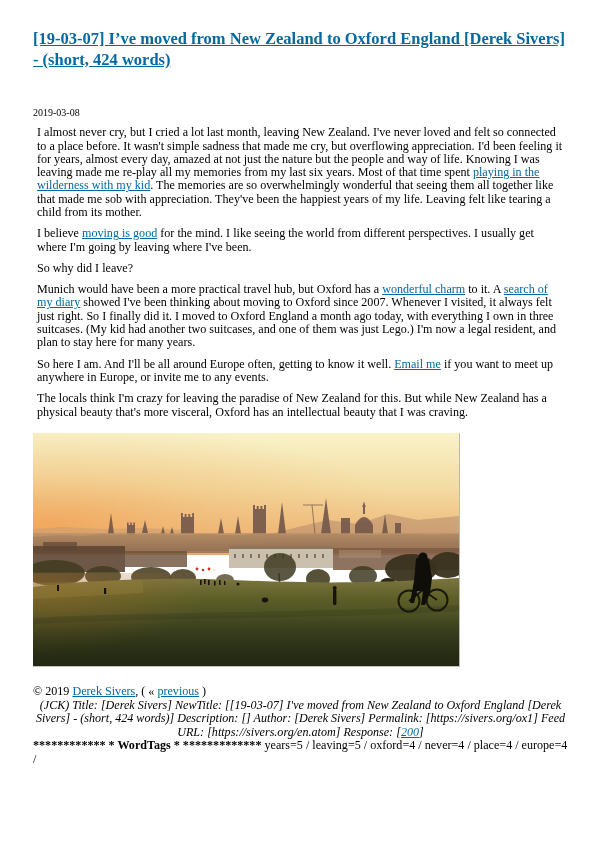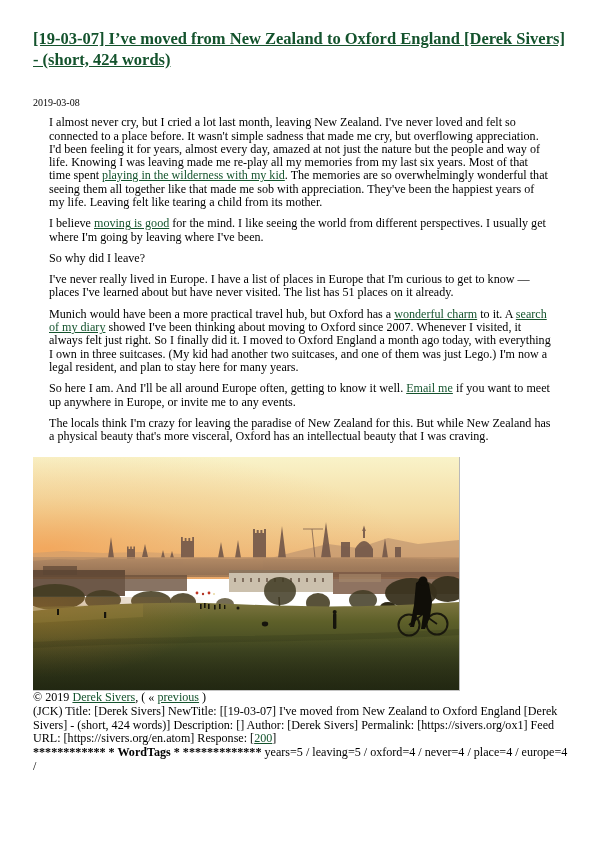--- a/index.html
+++ b/index.html
@@ -1,43 +1,42 @@
 <!DOCTYPE html>
 <html><head>
 <meta charset="utf-8">
 <style>
   html,body{margin:0;padding:0;background:#ffffff;}
   body{width:600px;height:849px;overflow:hidden;font-family:"Liberation Serif",serif;color:#000;}
   .page{padding:28px 32px 0 33px;width:535px;box-sizing:content-box;}
-  a.lnk, a.title{color:#14532d;text-decoration:underline;cursor:pointer;}
+  a.lnk, a.title{color:#0369a1;text-decoration:underline;cursor:pointer;}
   .title{display:block;font-size:16.5px;font-weight:bold;line-height:1.28;}
-  .date{font-size:10px;margin-top:27px;}
+  .date{font-size:10px;margin-top:37px;}
   .body{margin-top:8px;}
-  .body p{font-size:12.1px;line-height:1.1;margin:8px 16px;}
+  .body p{font-size:12.1px;line-height:1.1;margin:8px 4px;}
   .photo-wrap{margin-top:14px;width:426px;height:233px;line-height:0;
     border-right:1px solid #b9b9b9;border-bottom:1px solid #c4c4c4;}
-  .footer{margin-top:0;font-size:12.1px;line-height:1.13;}
-  .meta{}
+  .footer{margin-top:18px;font-size:12.1px;line-height:1.13;}
+  .meta{font-style:italic;text-align:center;}
   .wordtags{}
   .wt-stars{font-weight:bold;}
 </style>
 </head>
 <body>
 
 <div class="page">
 
   <a class="title" href="#">[19-03-07] I’ve moved from New Zealand to Oxford England [Derek Sivers] - (short, 424 words)</a>
 
   <div class="date">2019-03-08</div>
 
   <div class="body">
     <p><span>I almost never cry, but I cried a lot last month, leaving New Zealand. I've never loved and felt so connected to a place before. It wasn't simple sadness that made me cry, but overflowing appreciation. I'd been feeling it for years, almost every day, amazed at not just the nature but the people and way of life. Knowing I was leaving made me re-play all my memories from my last six years. Most of that time spent </span><a href="#" class="lnk">playing in the wilderness with my kid</a><span>. The memories are so overwhelmingly wonderful that seeing them all together like that made me sob with appreciation. They've been the happiest years of my life. Leaving felt like tearing a child from its mother.</span></p>
     <p><span>I believe </span><a href="#" class="lnk">moving is good</a><span> for the mind. I like seeing the world from different perspectives. I usually get where I'm going by leaving where I've been.</span></p>
     <p><span>So why did I leave?</span></p>
-    <p><span>I've never really lived in Europe. I have a list of places in Europe that I'm curious to get to know — places I've learned about but have never visited. The list has 51 places on it already.</span></p>
     <p><span>Munich would have been a more practical travel hub, but Oxford has a </span><a href="#" class="lnk">wonderful charm</a><span> to it. A </span><a href="#" class="lnk">search of my diary</a><span> showed I've been thinking about moving to Oxford since 2007. Whenever I visited, it always felt just right. So I finally did it. I moved to Oxford England a month ago today, with everything I own in three suitcases. (My kid had another two suitcases, and one of them was just Lego.) I'm now a legal resident, and plan to stay here for many years.</span></p>
     <p><span>So here I am. And I'll be all around Europe often, getting to know it well. </span><a href="#" class="lnk">Email me</a><span> if you want to meet up anywhere in Europe, or invite me to any events.</span></p>
     <p><span>The locals think I'm crazy for leaving the paradise of New Zealand for this. But while New Zealand has a physical beauty that's more visceral, Oxford has an intellectual beauty that I was craving.</span></p>
   </div>
 
   <div class="photo-wrap">
     <svg width="426" height="233" viewBox="0 0 426 233">
       <defs>
         <linearGradient id="sky" x1="0" y1="0" x2="0" y2="1">
           <stop offset="0" stop-color="#f9f3c9"></stop>

